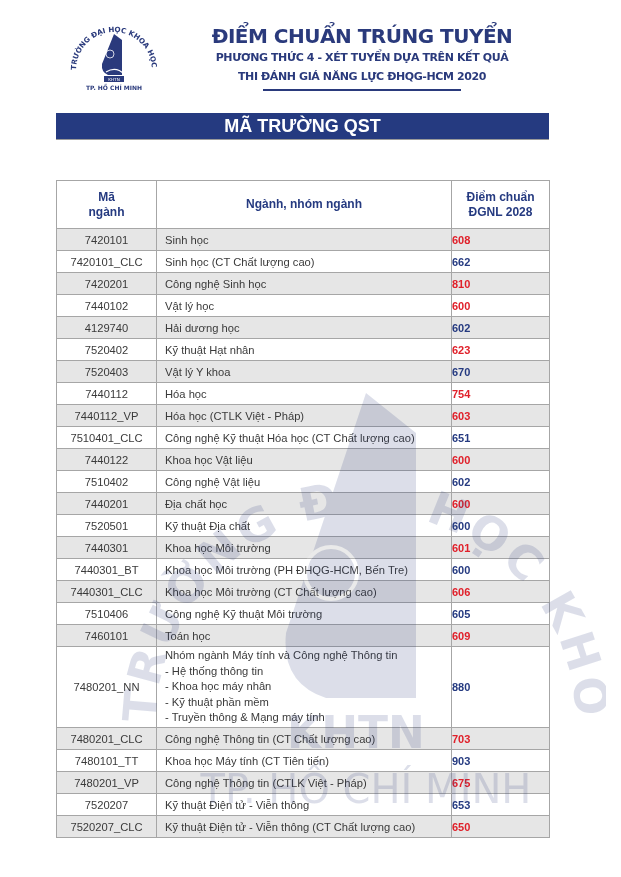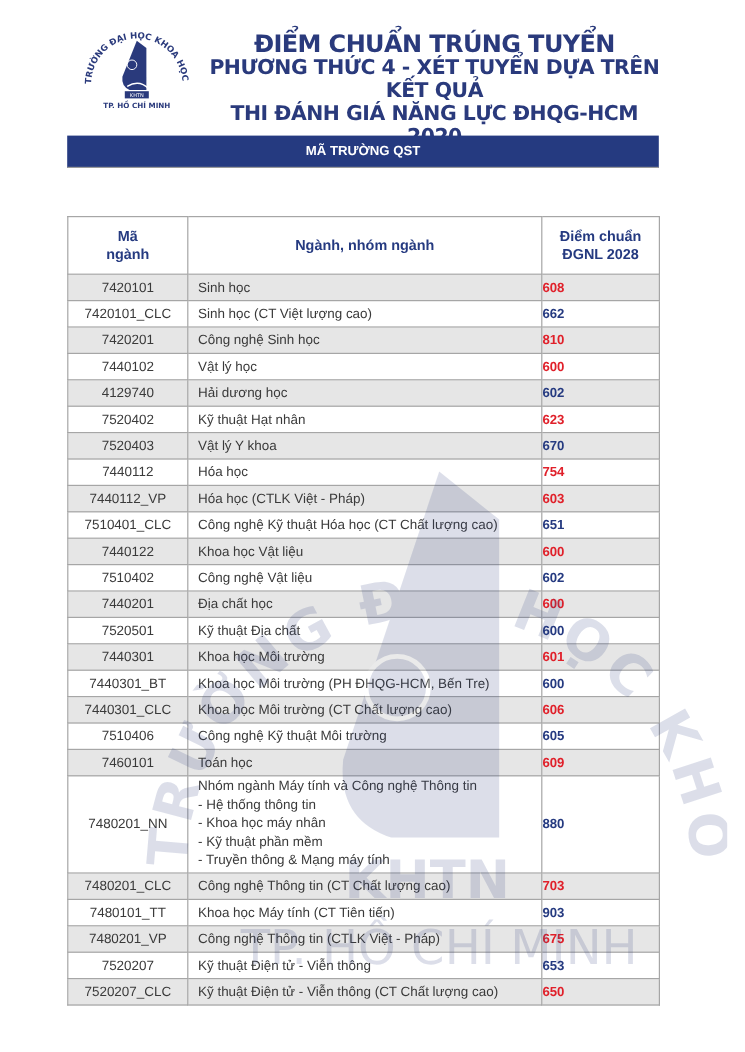--- a/index.html
+++ b/index.html
@@ -1,24 +1,24 @@
 <!DOCTYPE html>
 <html><head>
 <meta charset="utf-8">
 <style>
   html, body { margin:0; padding:0; background:#ffffff; }
   body { width:621px; height:877px; position:relative; overflow:hidden; font-family:"Liberation Sans", sans-serif; }
   .header { position:absolute; left:0; top:0; width:621px; height:110px; }
   .logo { position:absolute; left:66px; top:20px; width:96px; height:72px; }
   .title-block { position:absolute; left:172px; top:24px; width:380px; text-align:center; color:#2a3a7c; }
   .title-main { font-family:"DejaVu Sans", sans-serif; font-weight:bold; font-size:20px; letter-spacing:-0.5px; line-height:24px; }
-  .title-sub { font-family:"DejaVu Sans", sans-serif; font-weight:bold; font-size:17px; letter-spacing:-0.4px; line-height:19px; }
+  .title-sub { font-family:"DejaVu Sans", sans-serif; font-weight:bold; font-size:11px; letter-spacing:-0.4px; line-height:19px; }
   .title-rule { width:198px; height:2px; background:#2a3a7c; margin:3px auto 0; }
   .table-wrap { position:absolute; left:56px; top:113px; width:493px; }
-  .school-bar { height:26px; background:#253a80; color:#ffffff; font-weight:bold; font-size:11px; text-align:center; line-height:26px; border-bottom:1px solid #9a9a9a; }
+  .school-bar { height:26px; background:#253a80; color:#ffffff; font-weight:bold; font-size:18px; text-align:center; line-height:26px; border-bottom:1px solid #9a9a9a; }
   table { border-collapse:collapse; width:493px; table-layout:fixed; position:relative; z-index:1;margin-top:40px; }
   td, th { border:1.5px solid #a6a6a6; font-size:11.2px; color:#3a3a3a; padding:0; }
   th { color:#253a80; font-weight:bold; font-size:12px; background:#ffffff; height:47px; line-height:15px; }
   col.c1 { width:100px; } col.c2 { width:295px; } col.c3 { width:98px; }
   tr.row td { height:21px; }
   tr.row:nth-child(odd) td { background:rgba(226,226,226,0.85); }
   tr.row:nth-child(even) td { background:rgba(255,255,255,0.75); }
   td.code { text-align:center; }
   td.name { padding-left:8px; }
   td.score { text-align:left; font-weight:bold; font-size:11px; }
@@ -76,21 +76,21 @@
       </tr>
     </thead>
     <tbody id="rows">
         <tr class="row">
           <td class="code">7420101</td>
           <td class="name">Sinh học</td>
           <td class="score red">608</td>
         </tr>
         <tr class="row">
           <td class="code">7420101_CLC</td>
-          <td class="name">Sinh học (CT Việt lượng cao)</td>
+          <td class="name">Sinh học (CT Chất lượng cao)</td>
           <td class="score navy">662</td>
         </tr>
         <tr class="row">
           <td class="code">7420201</td>
           <td class="name">Công nghệ Sinh học</td>
           <td class="score red">810</td>
         </tr>
         <tr class="row">
           <td class="code">7440102</td>
           <td class="name">Vật lý học</td>

